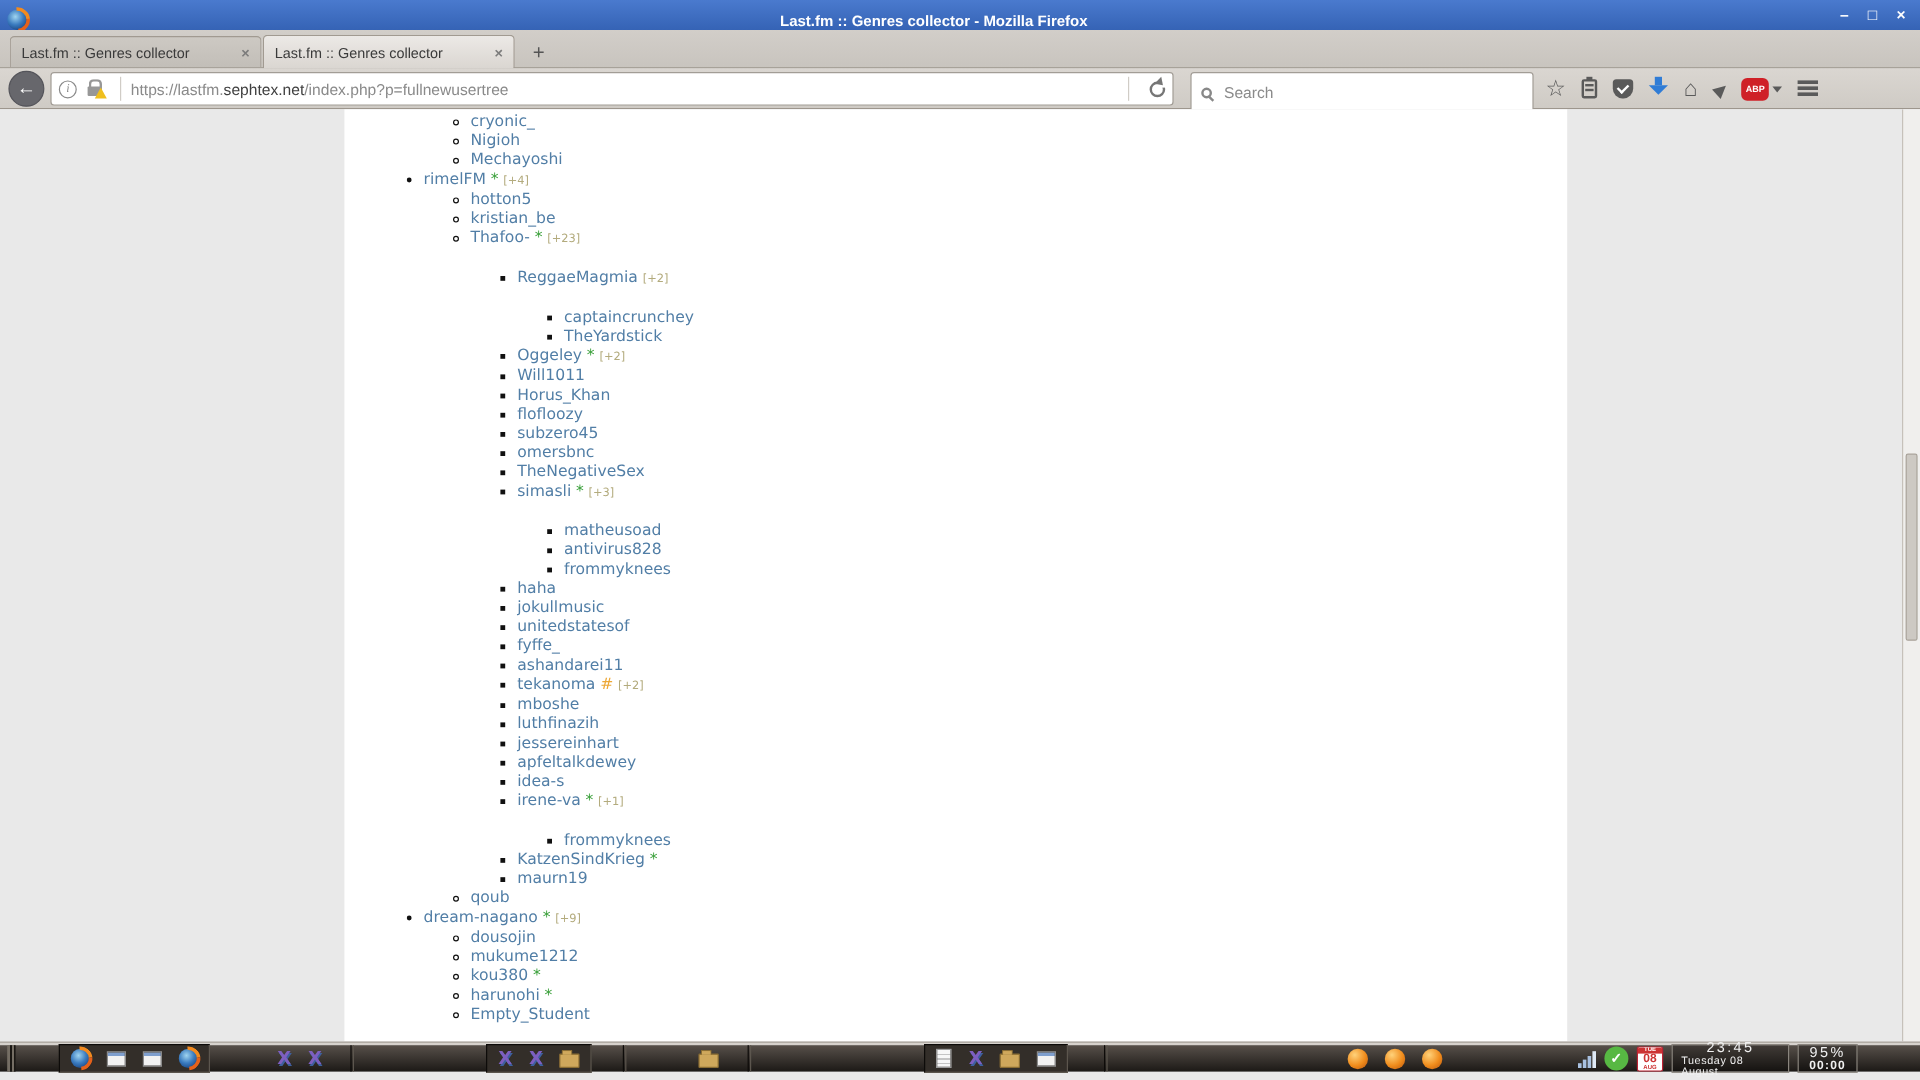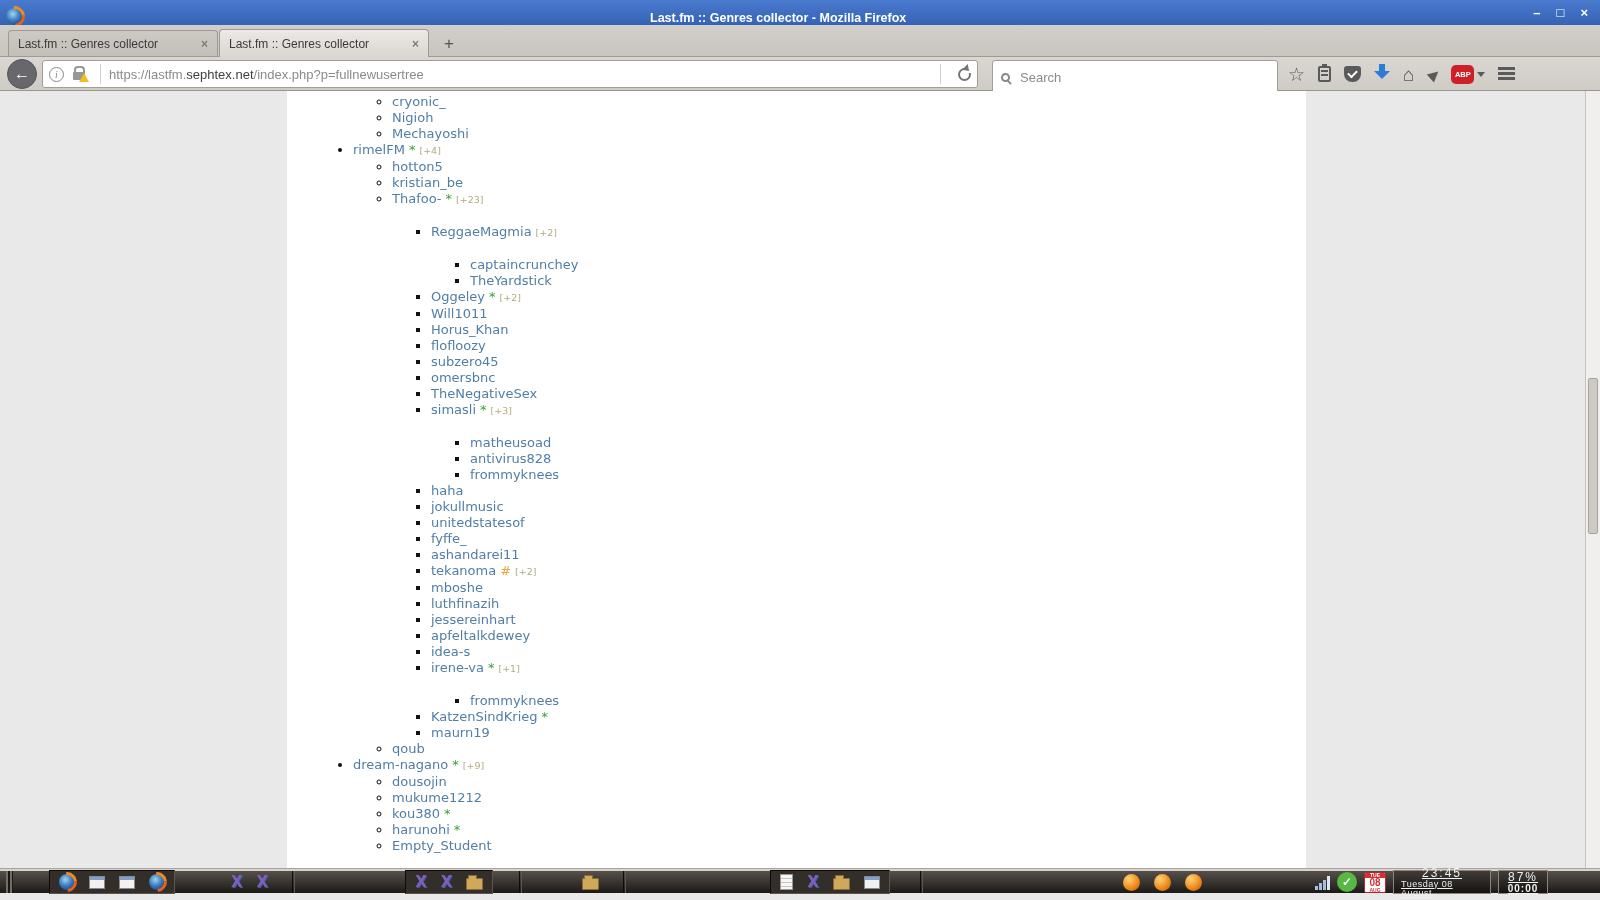--- a/index.html
+++ b/index.html
@@ -145,21 +145,21 @@
   .i-bars i:nth-child(1){height:4px;} .i-bars i:nth-child(2){height:7px;}
   .i-bars i:nth-child(3){height:10px;} .i-bars i:nth-child(4){height:14px;background:#dfe9f5;}
   .i-skype { width:20px; height:20px; border-radius:50%; background:#57b843; }
   .i-skype::after { content:'✓'; color:#fff; font-weight:bold; font-size:12px; }
   .cal { width:22px; height:21px; background:#fff; border-radius:2px; display:flex; flex-direction:column;
     align-items:center; overflow:hidden; border:1px solid #b23; }
   .cal-wd { font-size:5px; line-height:5px; width:100%; text-align:center; background:#c33; color:#fff; font-weight:bold; }
   .cal-d { font-size:10px; line-height:10px; font-weight:bold; color:#c33; }
   .cal-m { font-size:5px; line-height:5px; color:#c33; font-weight:bold; }
   .traybox { height:24px; border:1px solid #8a857e; background:rgba(0,0,0,0.25); color:#f0f0f0;
-    display:flex; flex-direction:column; align-items:center; justify-content:center; padding:1px 7px;text-decoration:underline; }
+    display:flex; flex-direction:column; align-items:center; justify-content:center; padding:1px 7px; }
   .traybox .t1 { font-size:12px; line-height:13px; letter-spacing:2px; }
   .traybox .t2 { font-size:9px; line-height:9px; letter-spacing:0.5px; }
   .traybox .t3 { font-size:10px; line-height:10px; font-weight:bold; letter-spacing:1px; }
   .clockbox { width:98px; } .batbox { width:50px; }
 </style>
 </head>
 <body>
 
 <div class="titlebar">
   <span class="fflogo"></span>
@@ -326,17 +326,17 @@
     <span class="cal">
       <span class="cal-wd">TUE</span>
       <span class="cal-d">08</span>
       <span class="cal-m">AUG</span>
     </span>
     <div class="traybox clockbox">
       <div class="t1">23:45</div>
       <div class="t2">Tuesday 08 August</div>
     </div>
     <div class="traybox batbox">
-      <div class="t1">87%</div>
+      <div class="t1">95%</div>
       <div class="t3">00:00</div>
     </div>
   </div>
 </div>
 
 </body></html>

